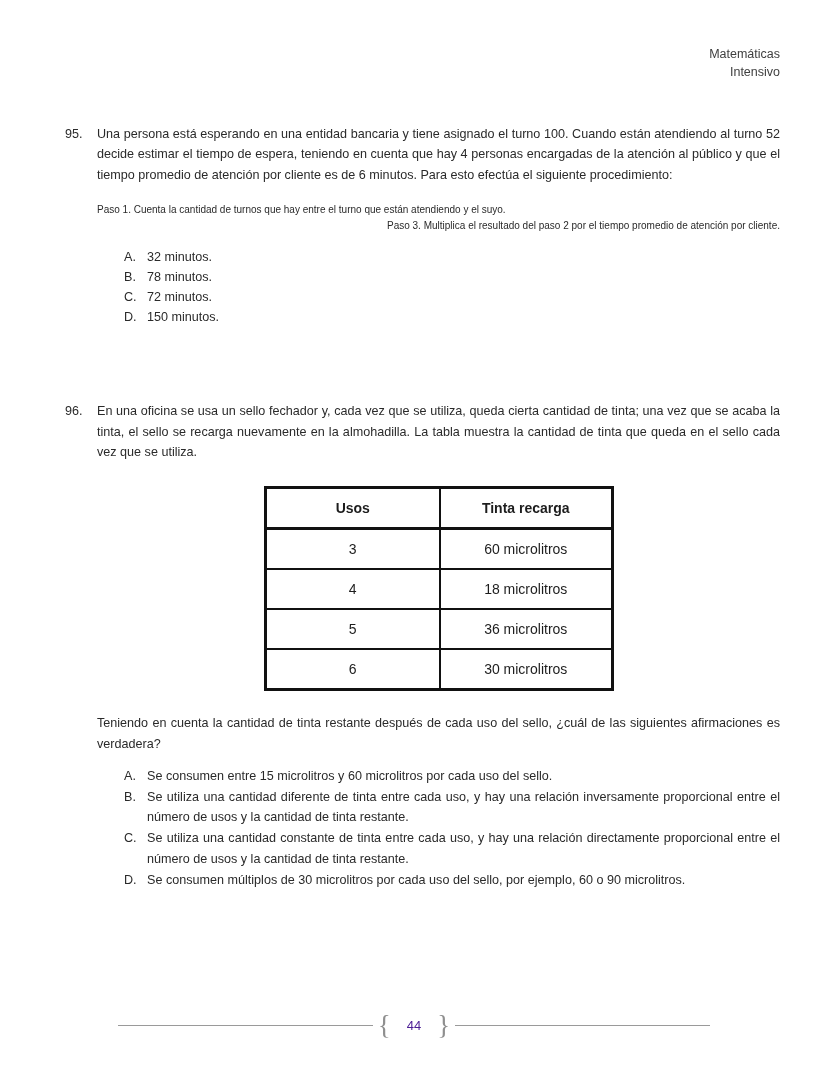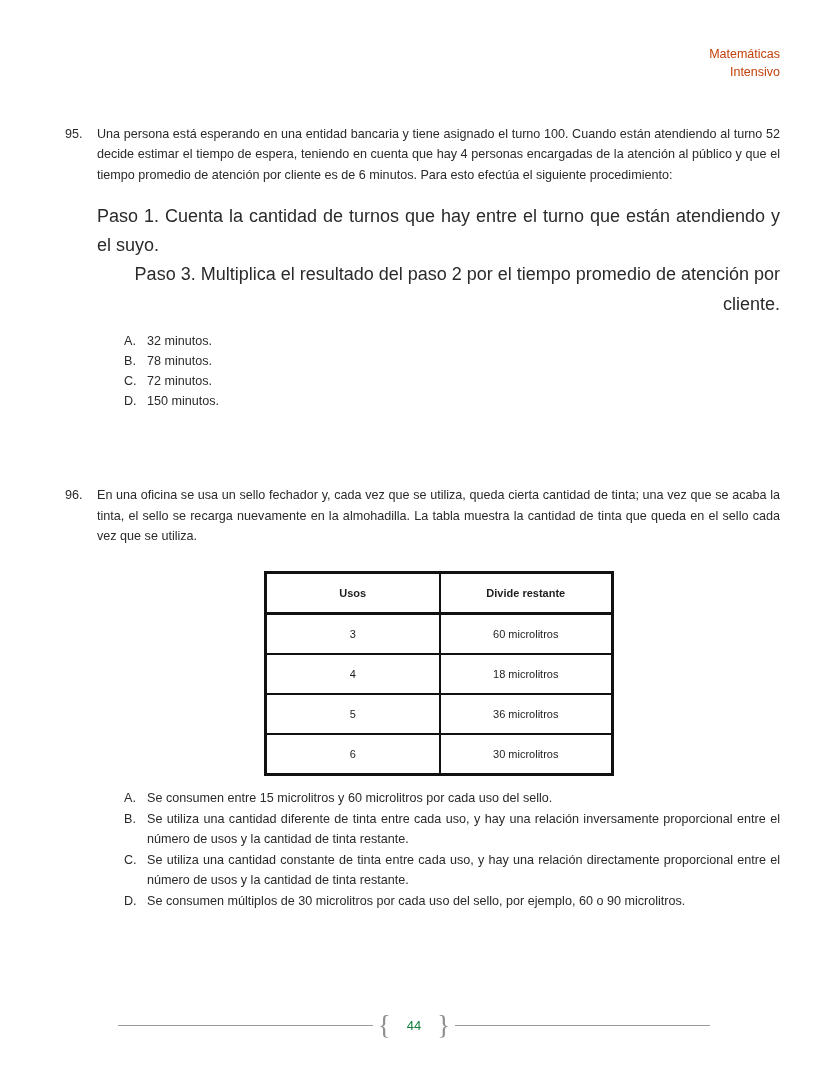--- a/index.html
+++ b/index.html
@@ -23,21 +23,21 @@
   }
 
   
   .doc-header {
     position: absolute;
     top: 46px;
     right: 48px;
     text-align: right;
     line-height: 1.42;
     font-size: 12.5px;
-    color: #c2410c;
+    color: #404040;
   }
 
   
   .content {
     position: absolute;
     left: 62px;
     top: 100px;
     width: 718px;
   }
 
@@ -60,21 +60,21 @@
   .q-stem {
     font-size: 12.6px;
     line-height: 1.62;
     text-align: justify;
     text-justify: inter-word;
     margin: 0;
   }
 
   .steps {
     margin: 17px 0 0 0;
-    font-size: 18px;
+    font-size: 10px;
     line-height: 1.62;
   }
   .step-line {
     text-align: justify;
     text-justify: inter-word;
     margin: 0;
   }
   .step-line:last-child { text-align: right; }
 
   .q-prompt {
@@ -115,21 +115,21 @@
   table.data-table {
     border-collapse: collapse;
     width: 347px;
     table-layout: fixed;
     border: 3px solid #111111;
   }
   table.data-table th,
   table.data-table td {
     border: 2px solid #111111;
     text-align: center;
-    font-size: 11px;
+    font-size: 14px;
     height: 38px;
     padding: 0;
     color: #1d1d1d;
   }
   table.data-table th {
     font-weight: bold;
     border-bottom: 3px solid #111111;
   }
   table.data-table td { font-weight: normal; }
   table.data-table col.c1 { width: 175px; }
@@ -168,21 +168,21 @@
   }
   .brace {
     font-size: 27px;
     color: #8f8f8f;
     font-family: "Liberation Serif", serif;
     line-height: 1;
     font-weight: 300;
   }
   .page-num {
     font-size: 13px;
-    color: #15803d;
+    color: #4c1d95;
     padding: 0 16px;
   }
 </style>
 </head>
 <body>
 
 <div class="page">
 
   <div class="doc-header">
     <div>Matemáticas</div>
@@ -232,21 +232,21 @@
 
         <div class="table-wrap">
           <table class="data-table">
             <colgroup>
                 <col class="c1">
                 <col class="c2">
               </colgroup>
             <thead>
               <tr>
                 <th>Usos</th>
-                <th>Divide restante</th>
+                <th>Tinta recarga</th>
               </tr>
             </thead>
             <tbody>
               <tr>
                 <td>3</td>
                 <td>60 microlitros</td>
               </tr>
               <tr>
                 <td>4</td>
                 <td>18 microlitros</td>
@@ -256,20 +256,21 @@
                 <td>36 microlitros</td>
               </tr>
               <tr>
                 <td>6</td>
                 <td>30 microlitros</td>
               </tr>
             </tbody>
           </table>
         </div>
 
+        <p class="after-table">Teniendo en cuenta la cantidad de tinta restante después de cada uso del sello, ¿cuál de las siguientes afirmaciones es verdadera?</p>
 
         <ul class="options loose">
           <li class="option">
             <span class="option-letter">A.</span>
             <span class="option-text">Se consumen entre 15 microlitros y 60 microlitros por cada uso del sello.</span>
           </li>
           <li class="option">
             <span class="option-letter">B.</span>
             <span class="option-text">Se utiliza una cantidad diferente de tinta entre cada uso, y hay una relación inversamente proporcional entre el número de usos y la cantidad de tinta restante.</span>
           </li>

